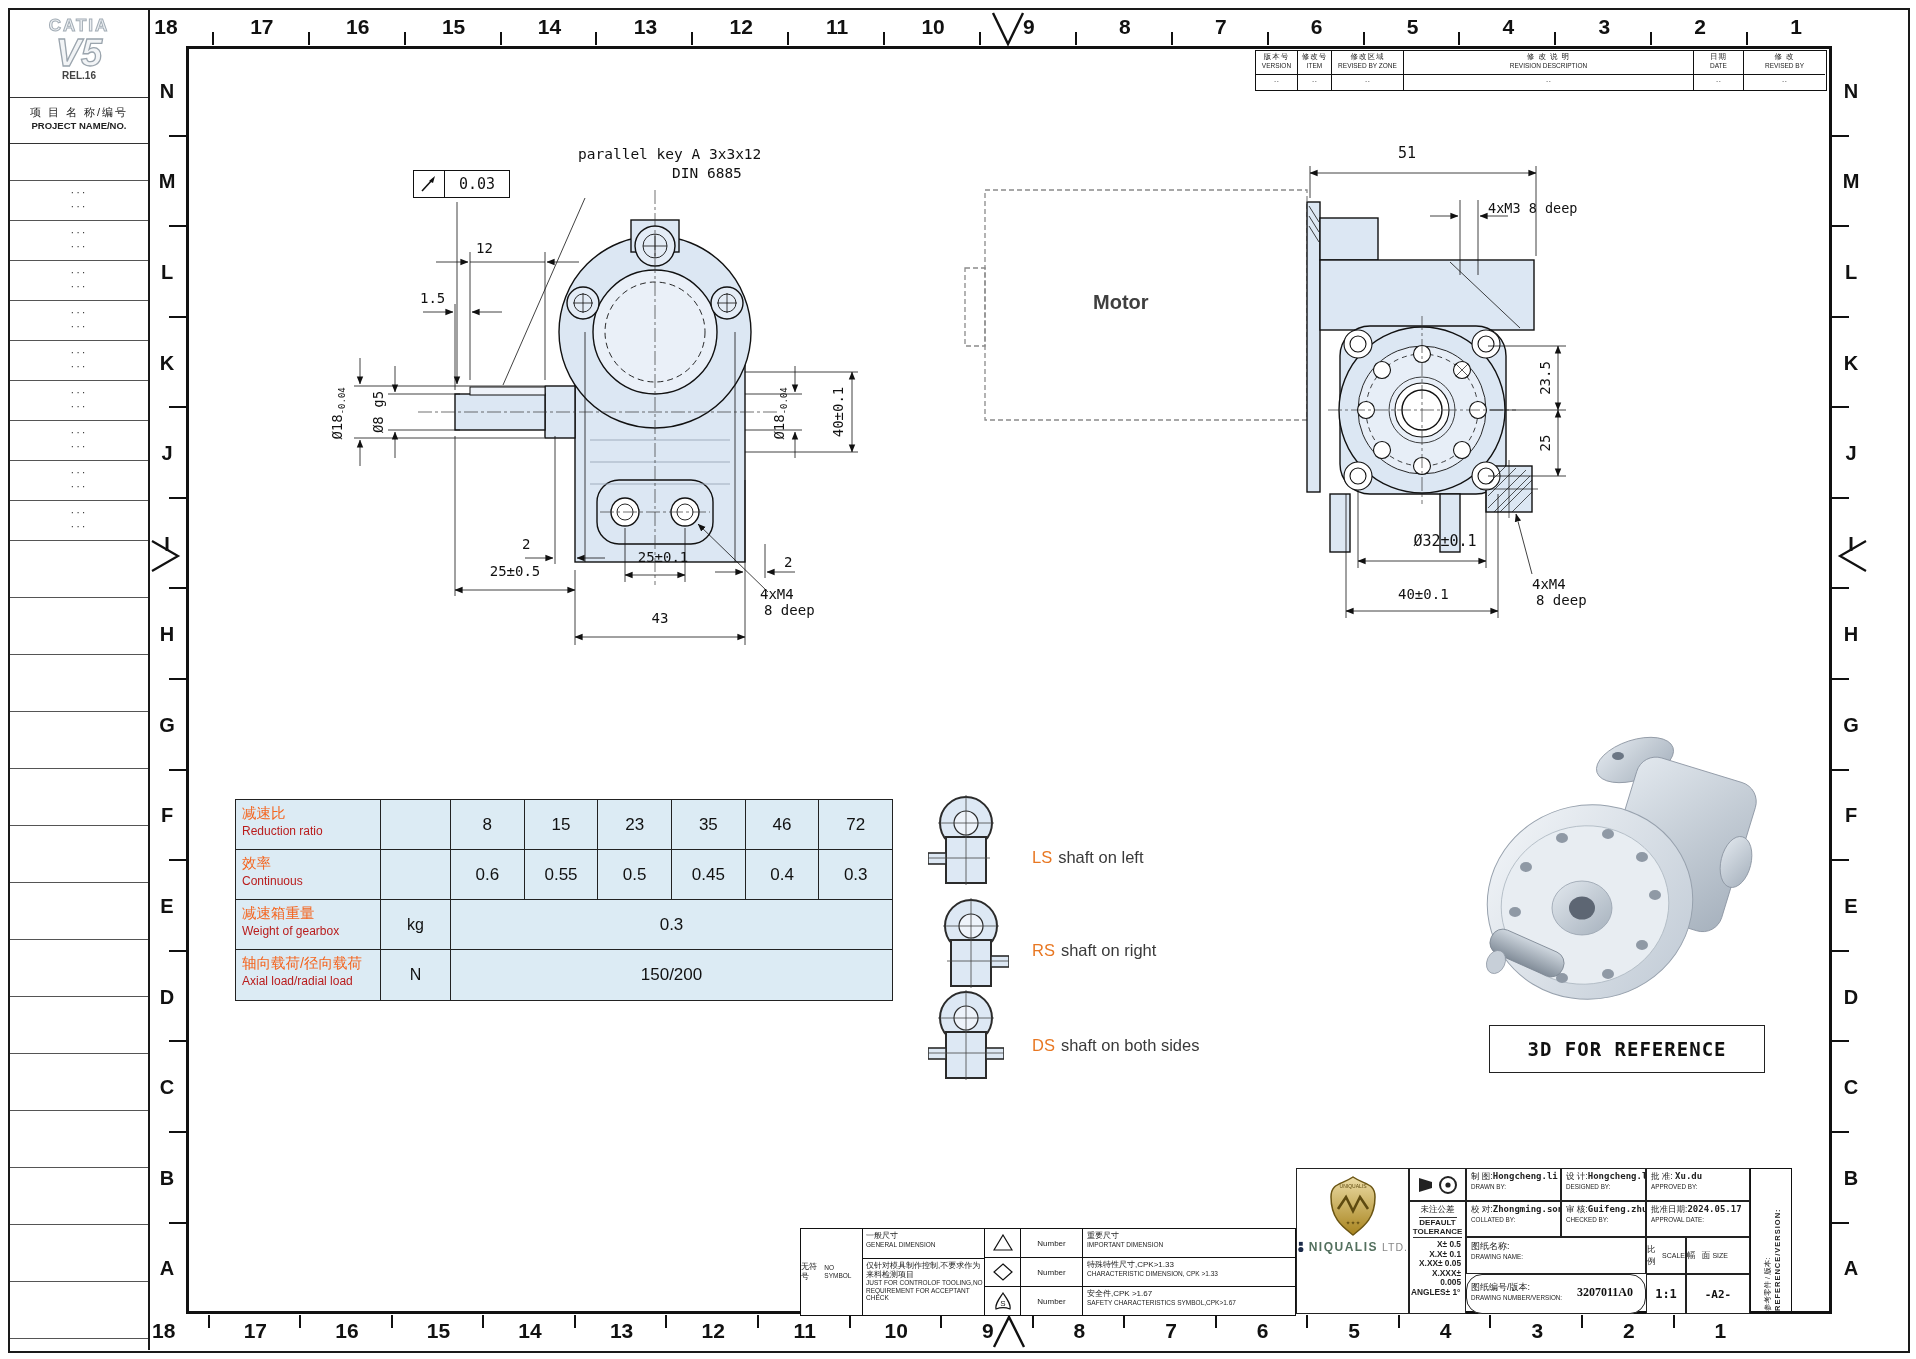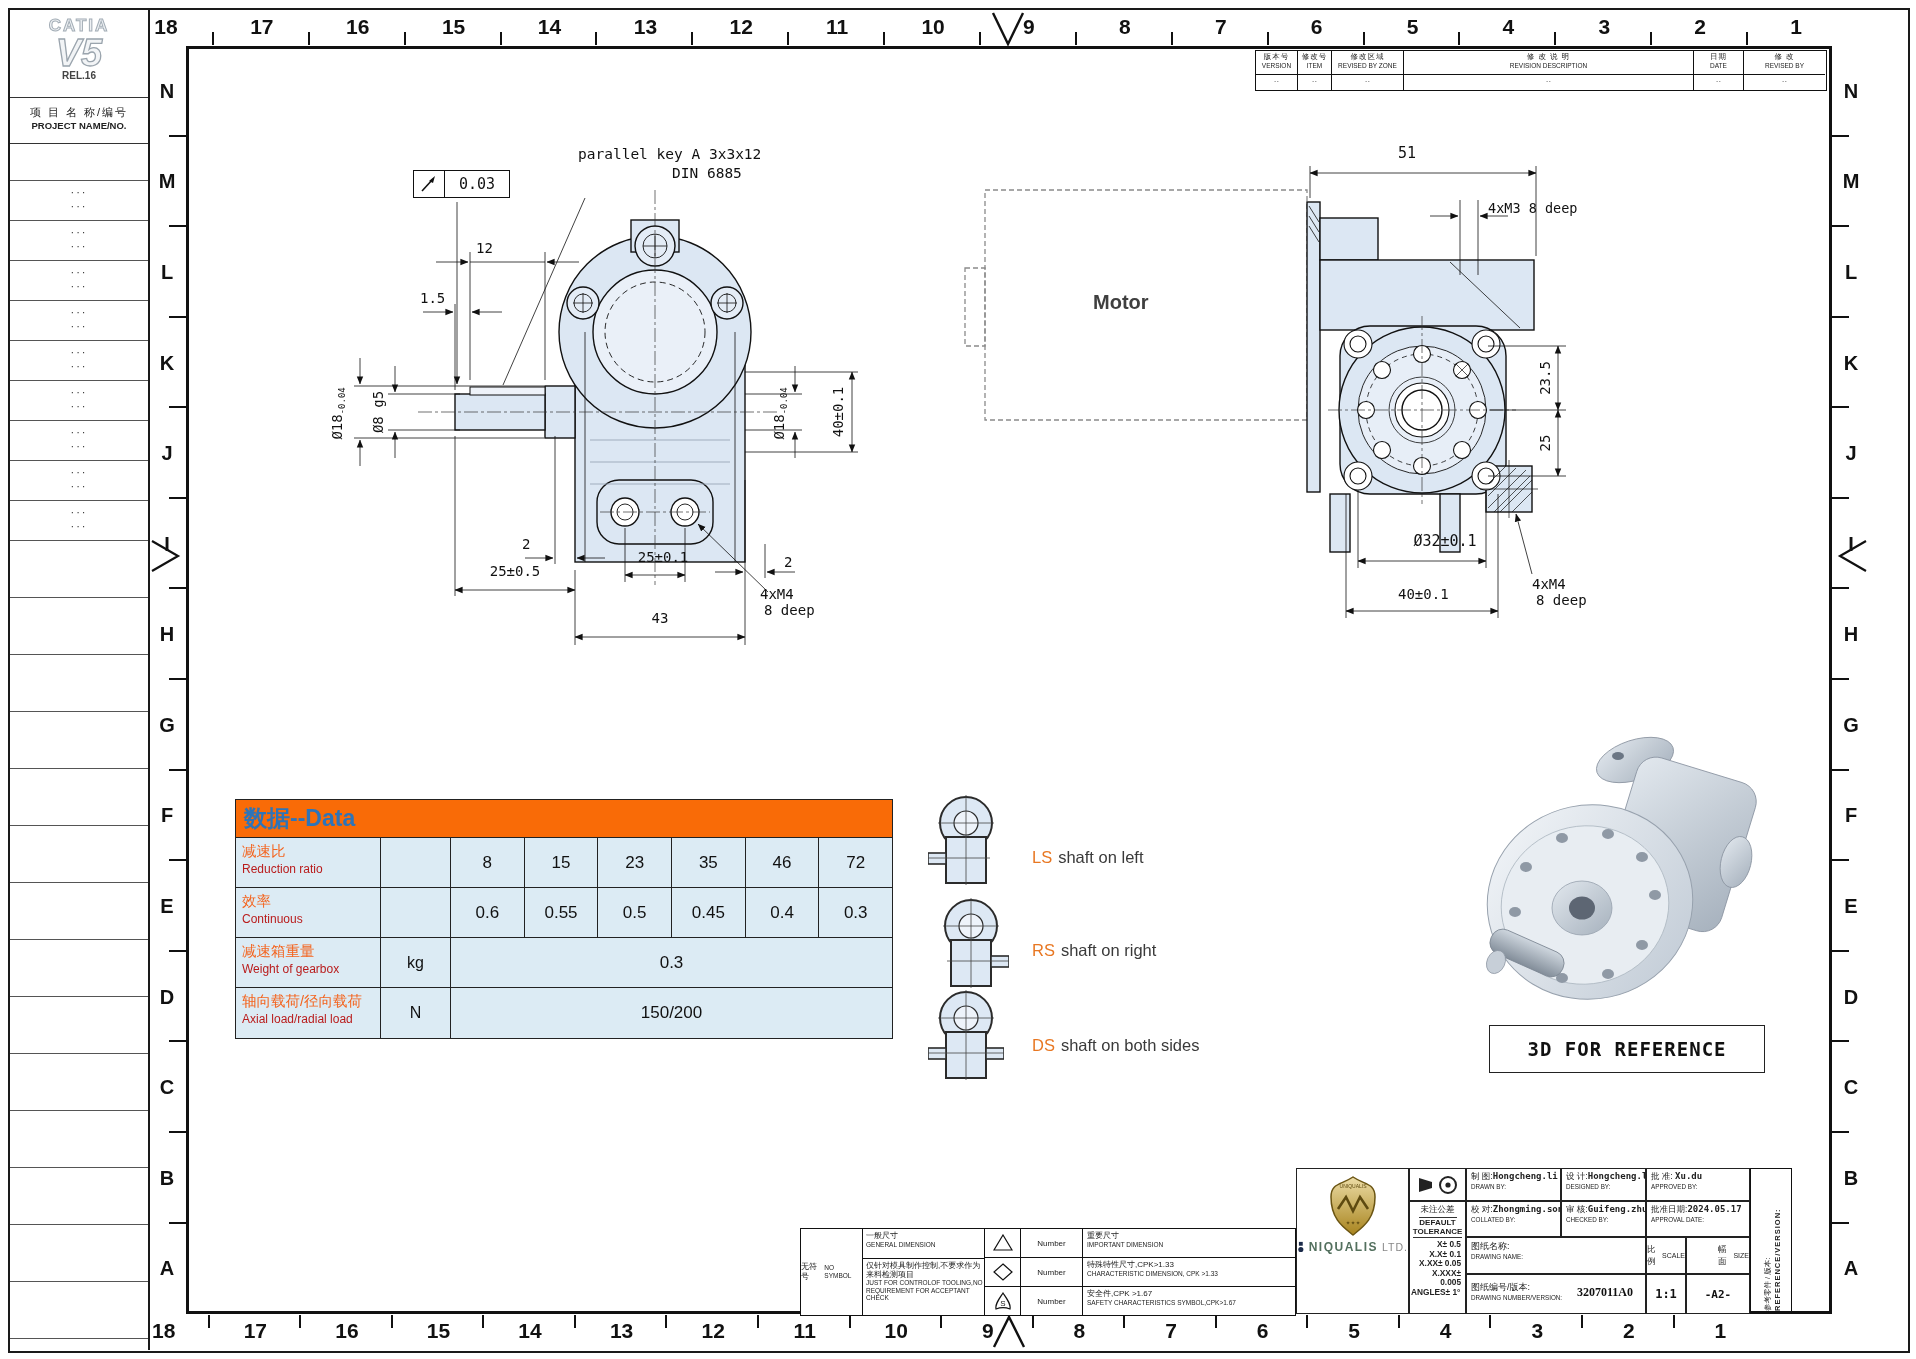--- a/index.html
+++ b/index.html
@@ -501,23 +501,20 @@
   <div class="dim" style="left:1398px;top:144px;font-size:15px;">51</div>
   <div class="dim" style="left:1488px;top:200px;font-size:13.5px;">4xM3  8 deep</div>
   <div class="dim rot" style="left:1509px;top:370px;width:72px;">23.5</div>
   <div class="dim rot" style="left:1509px;top:435px;width:72px;">25</div>
   <div class="dim" style="left:1390px;top:532px;width:110px;text-align:center;font-size:15px;">Ø32±0.1</div>
   <div class="dim" style="left:1398px;top:586px;">40±0.1</div>
   <div class="dim" style="left:1532px;top:576px;">4xM4</div>
   <div class="dim" style="left:1536px;top:592px;">8 deep</div>
 
   <div class="abs dtable">
-    <div class="dt-head">
-      <span class="dt-title">数据--Data</span>
-    </div>
     <div class="dt-row">
       <div class="dt-label">
           <span class="zh">减速比</span>
           <span class="en">Reduction ratio</span>
         </div>
       <div class="dt-unit"></div>
       <div class="dt-val">8</div>
       <div class="dt-val">15</div>
       <div class="dt-val">23</div>
       <div class="dt-val">35</div>
@@ -764,27 +761,27 @@
   <div class="abs tb-cell fld" style="left:1466px;top:1237px;width:180px;height:37px;">
     <span class="l1" style="font-size:9px;">图纸名称:</span>
     <span class="l2">DRAWING NAME:</span>
   </div>
   <div class="abs tb-cell" style="left:1646px;top:1237px;width:40px;height:37px;">
     <div class="hdr2">
         <span class="zh">比 例</span>
         <span class="en">SCALE</span>
       </div>
   </div>
-  <div class="abs tb-cell" style="left:1686px;top:1237px;width:64px;height:37px;padding-left:31px;">
+  <div class="abs tb-cell" style="left:1686px;top:1237px;width:64px;height:37px;">
     <div class="hdr2">
         <span class="zh">幅 面</span>
         <span class="en">SIZE</span>
       </div>
   </div>
-  <div class="abs tb-cell" style="left:1466px;top:1274px;width:180px;height:40px;">
+  <div class="abs tb-cell" style="left:1466px;top:1274px;width:180px;height:40px;border-radius:16px;">
     <div class="fld" style="position:absolute;left:0;top:4px;">
       <span class="l1" style="font-size:9px;">图纸编号/版本:</span>
       <span class="l2">DRAWING NUMBER/VERSION:</span>
     </div>
     <div style="position:absolute;right:12px;top:10px;font-family:Liberation Serif, serif;font-size:12px;font-weight:bold;">3207011A0</div>
   </div>
   <div class="abs tb-cell" style="left:1646px;top:1274px;width:40px;height:40px;">
     <div class="bigval" style="font-size:12px;">1:1</div>
   </div>
   <div class="abs tb-cell" style="left:1686px;top:1274px;width:64px;height:40px;">

